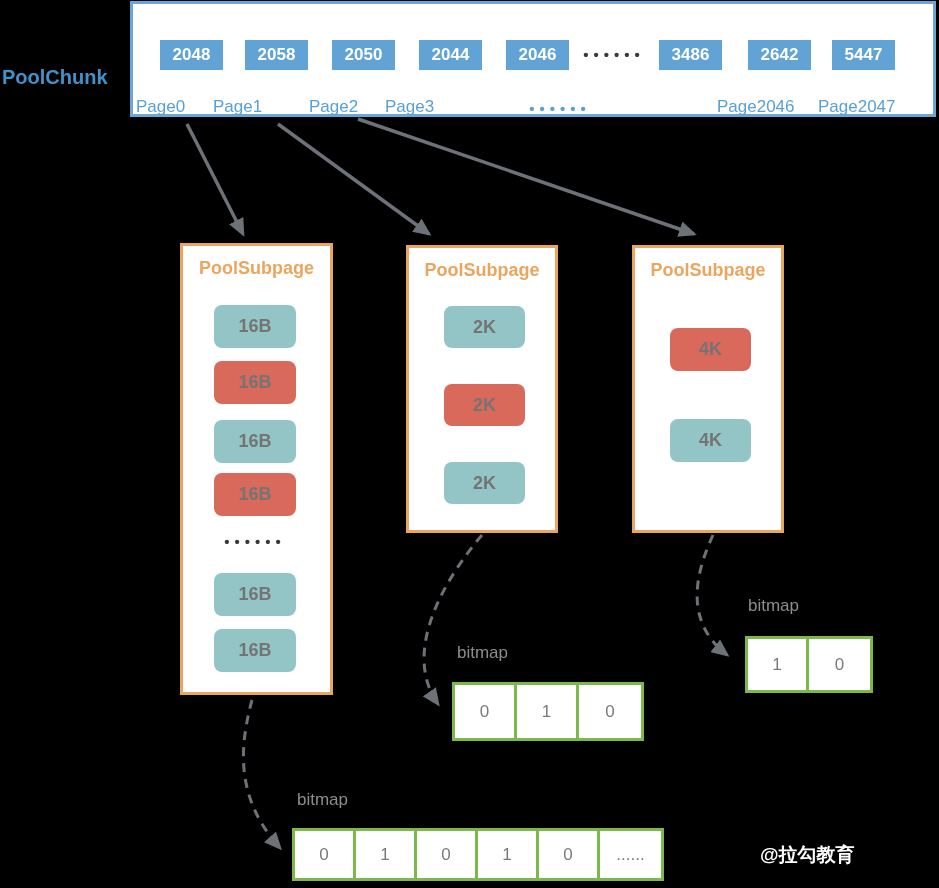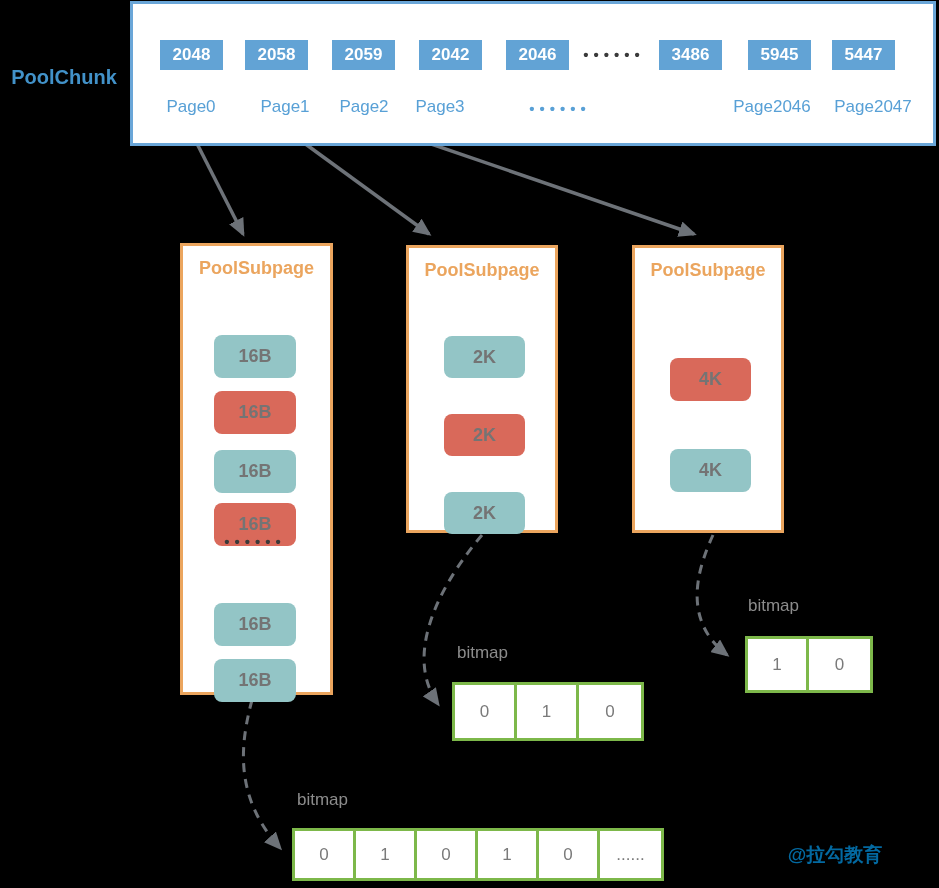--- a/index.html
+++ b/index.html
@@ -3,53 +3,53 @@
 <meta charset="utf-8">
 <style>
   * { margin:0; padding:0; box-sizing:border-box; }
   body { background:#000; }
   .canvas { position:relative; width:939px; height:888px; background:#000;
             font-family:"Liberation Sans", sans-serif; overflow:hidden; }
   .abs { position:absolute; }
 
   
   .chunk-title { left:0px; top:66px; width:126px; font-size:20px; font-weight:bold;
-                 color:#4292c9; text-align:center; padding-left:2px; }
-  .chunk-box { left:130px; top:1px; width:806px; height:145px; background:#fff;
+                 color:#4292c9; text-align:left; padding-left:2px; }
+  .chunk-box { left:130px; top:1px; width:806px; height:116px; background:#fff;
                border:3px solid #6aa6d8; }
   .tile { position:absolute; top:36px; width:63px; height:30px; background:#62a3d5;
           color:#fff; font-weight:bold; font-size:17px; display:flex;
           align-items:center; justify-content:center; }
-  .page-label { position:absolute; top:93px; width:110px; text-align:center;
+  .page-label { position:absolute; top:93px; width:110px; 
                 font-size:17px; color:#58a0d6; }
   .dots { font-weight:bold; letter-spacing:5px; font-size:15px; text-align:center; }
   .dots-dark { color:#3a3a3a; }
   .dots-blue { color:#58a0d6; }
 
   
   .subpage-box { background:#fff; border:3px solid #eba55e; }
   .subpage-title { position:absolute; top:12px; left:0; width:100%; text-align:center;
                    font-size:18px; font-weight:bold; color:#eba55e; }
   .mem-block { position:absolute; border-radius:8px; color:#747474; font-size:18px;
-               font-weight:bold; display:flex; align-items:center; justify-content:center;margin-top:30px; }
+               font-weight:bold; display:flex; align-items:center; justify-content:center; }
   [data-state="free"]      { background:#93c5c6; }
   [data-state="allocated"] { background:#d9695a; }
 
   
   .bitmap-label { font-size:17px; font-weight:normal; color:#8c8c8c; }
   .bit-table { display:flex; background:#fff; border:3px solid #7db84a; }
   .bit-cell { display:flex; align-items:center; justify-content:center;
               color:#7a7a7a; font-size:17px; border-right:3px solid #7db84a; }
   .bit-cell:last-child { border-right:none; }
   .t1 .bit-cell { width:61px; height:47px; }
   .t2 .bit-cell { width:62px; height:53px; }
   .t3 .bit-cell { width:61px; height:51px; }
 
-  .watermark { left:760px; top:842px; width:150px; text-align:center; font-size:19px;
-               font-weight:bold; color:#0369a1; }
+  .watermark { left:760px; top:842px; width:150px; text-align:left; font-size:19px;
+               font-weight:bold; color:#ffffff; }
 
   .arrows { left:0; top:0; width:939px; height:888px; pointer-events:none; }
 </style>
 </head>
 <body>
 
 <div class="canvas">
 
   <svg class="abs arrows" viewBox="0 0 939 888" xmlns="http://www.w3.org/2000/svg">
     <defs>
@@ -65,30 +65,30 @@
       <path d="M482,535 C448,575 400,650 438,704" stroke-width="3" stroke-dasharray="9 7" marker-end="url(#ah)"></path>
       <path d="M713,535 C697,570 682,620 727,655" stroke-width="3" stroke-dasharray="9 7" marker-end="url(#ah)"></path>
     </g>
   </svg>
 
   <div class="abs chunk-title">PoolChunk</div>
 
   <div class="abs chunk-box">
     <div class="tile" style="left:27px">2048</div>
     <div class="tile" style="left:112px">2058</div>
-    <div class="tile" style="left:199px">2059</div>
-    <div class="tile" style="left:286px">2042</div>
+    <div class="tile" style="left:199px">2050</div>
+    <div class="tile" style="left:286px">2044</div>
     <div class="tile" style="left:373px">2046</div>
     <div class="abs dots dots-dark" style="left:446px; top:42px; width:70px;">••••••</div>
     <div class="tile" style="left:526px">3486</div>
-    <div class="tile" style="left:615px">5945</div>
+    <div class="tile" style="left:615px">2642</div>
     <div class="tile" style="left:699px">5447</div>
 
     <div class="page-label" style="left:3px">Page0</div>
-    <div class="page-label" style="left:97px">Page1</div>
+    <div class="page-label" style="left:80px">Page1</div>
     <div class="page-label" style="left:176px">Page2</div>
     <div class="page-label" style="left:252px">Page3</div>
     <div class="abs dots dots-blue" style="left:392px; top:96px; width:70px;">••••••</div>
     <div class="page-label" style="left:584px">Page2046</div>
     <div class="page-label" style="left:685px">Page2047</div>
   </div>
 
   <div class="abs subpage-box" style="left:180px; top:243px; width:153px; height:452px;">
     <div class="subpage-title">PoolSubpage</div>
     <div class="mem-block" style="left:31px; top:59px;  width:82px; height:43px;" data-state="free">16B</div>

